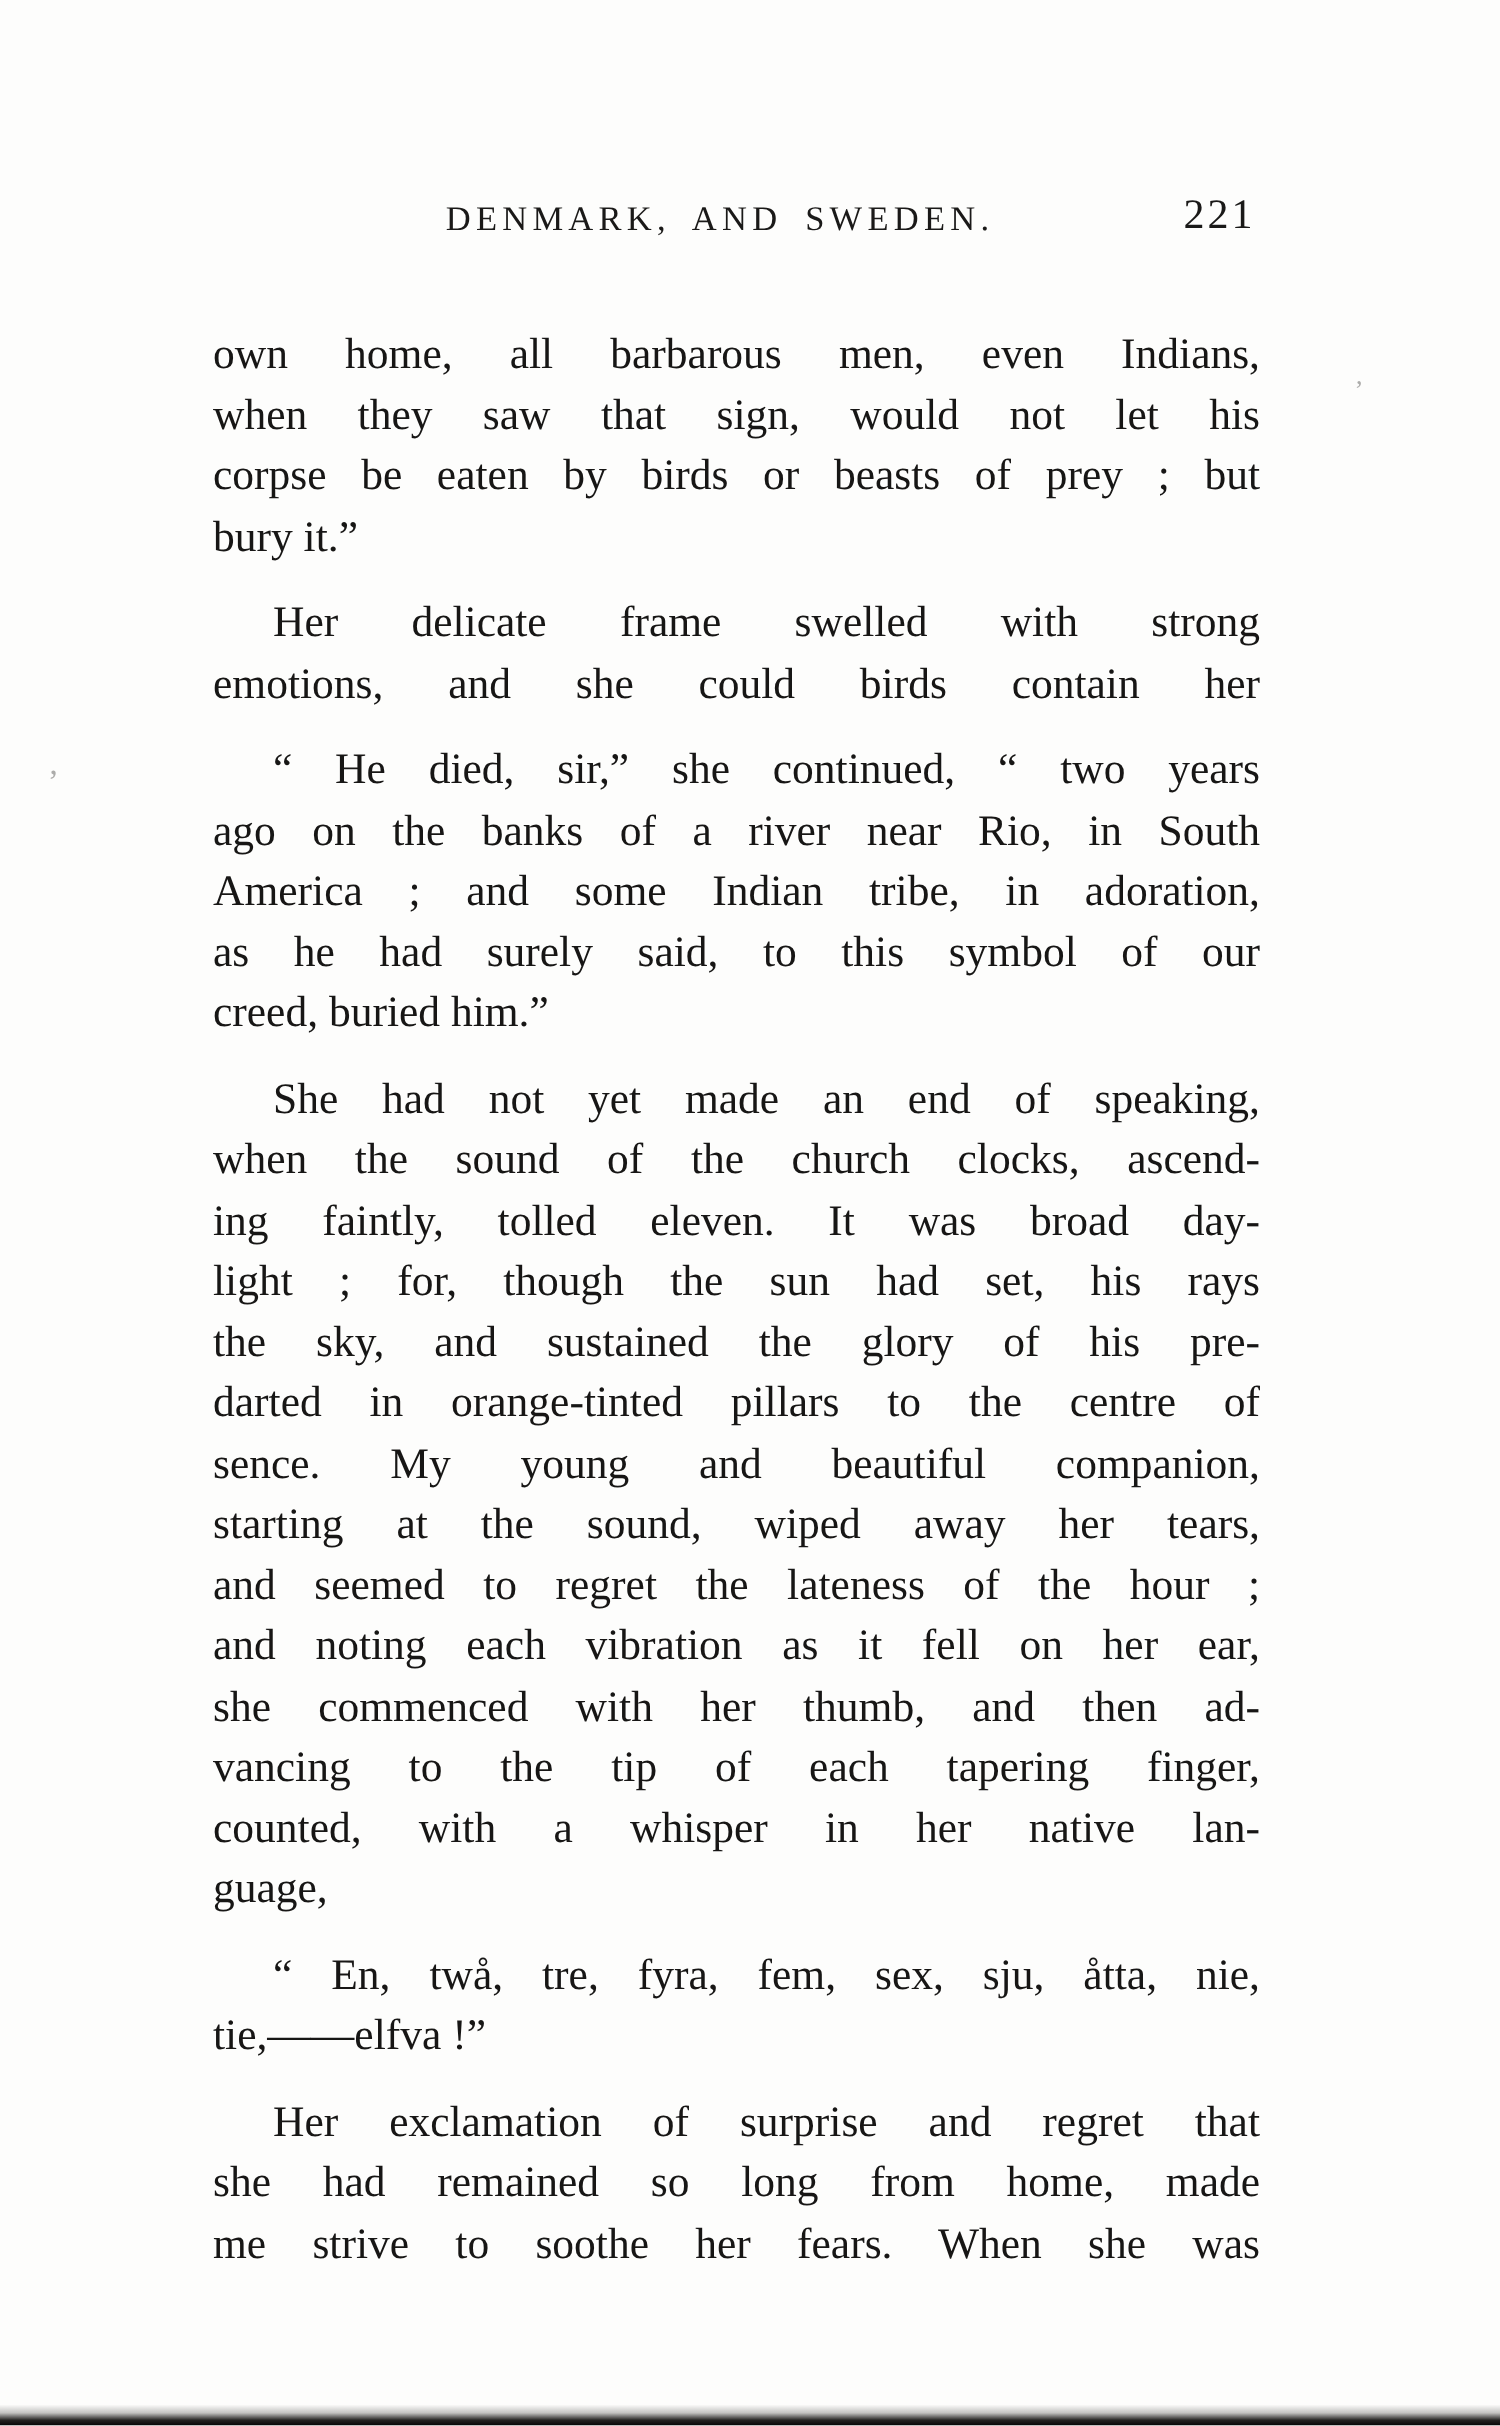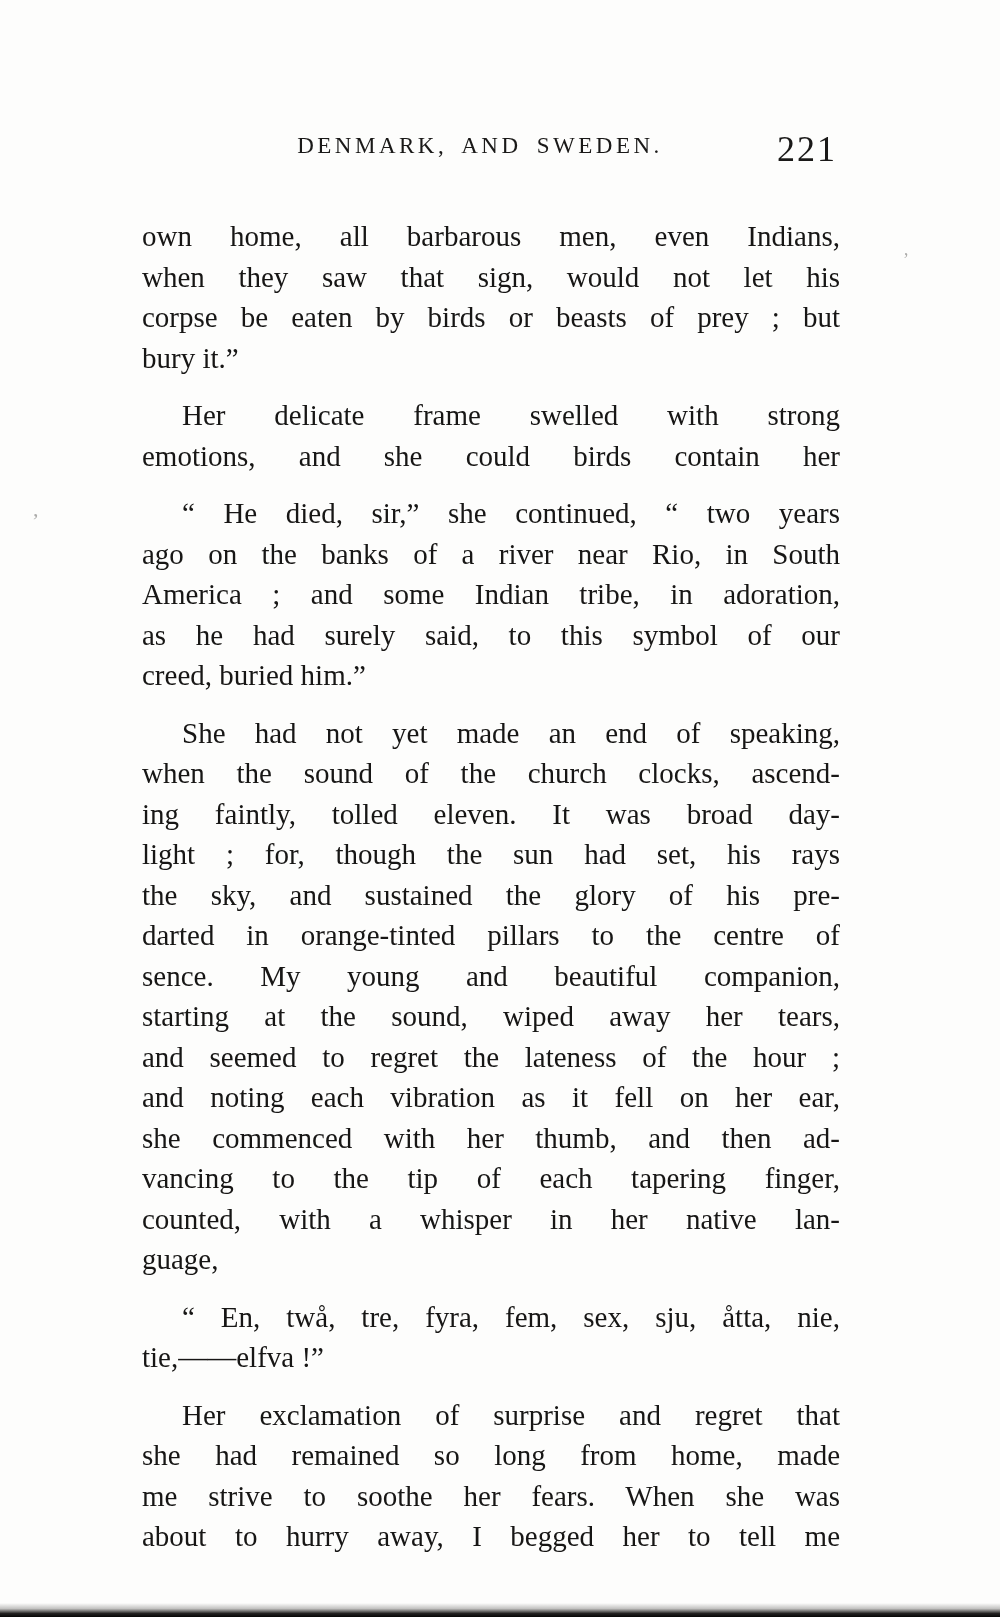--- a/index.html
+++ b/index.html
@@ -35,21 +35,21 @@
     font-size: 23px;
     letter-spacing: 3.5px;
     word-spacing: 6px;
     white-space: nowrap;
     color: #1a1918;
   }
   .page-number {
     position: absolute;
     right: 20px;
     top: 0;
-    font-size: 36px;
+    font-size: 28px;
     letter-spacing: 2px;
     color: #1a1918;
   }
   .text-block {
     position: absolute;
     top: 199px;
     left: 125px;
     width: 732px;
     font-size: 29px;
     line-height: 40.5px;
@@ -140,21 +140,20 @@
         <div class="line last">guage,</div>
       </div>
       <div class="paragraph">
         <div class="line indent">“ En, twå, tre, fyra, fem, sex, sju, åtta, nie,</div>
         <div class="line last">tie,——elfva !”</div>
       </div>
       <div class="paragraph">
         <div class="line indent">Her exclamation of surprise and regret that</div>
         <div class="line">she had remained so long from home, made</div>
         <div class="line">me strive to soothe her fears.  When she was</div>
-        <div class="line">about to hurry away, I begged her to tell me</div>
       </div>
     </div>
 
   <span class="scan-artifact artifact-left">,</span>
   <span class="scan-artifact artifact-right">’</span>
 
   <div class="bottom-edge"></div>
 
 </div>
 

